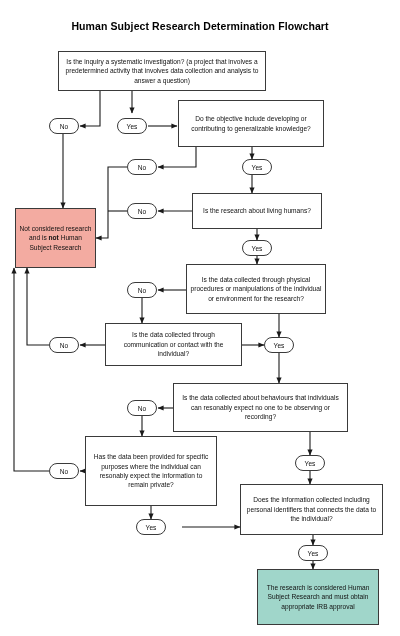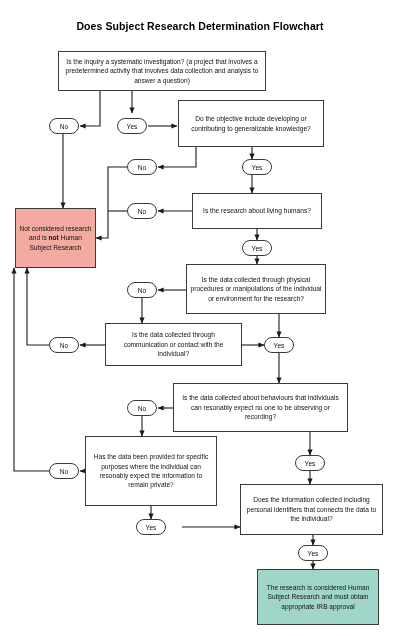--- a/index.html
+++ b/index.html
@@ -18,21 +18,21 @@
   .node b{font-weight:bold;}
   .pill{position:absolute;box-sizing:border-box;border:1px solid #3a3a3a;
         background:#fff;border-radius:9px;display:flex;align-items:center;
         justify-content:center;font-size:6.6px;color:#111;height:16px;width:30px;}
 </style>
 </head>
 <body>
 
 <div id="stage">
 
-  <div class="ttl">Does Subject Research Determination Flowchart</div>
+  <div class="ttl">Human Subject Research Determination Flowchart</div>
 
   <svg id="flow" viewBox="0 0 400 636" xmlns="http://www.w3.org/2000/svg">
     <defs>
       <marker id="ah" markerWidth="7" markerHeight="7" refX="5.6" refY="2.6" orient="auto" markerUnits="userSpaceOnUse">
         <path d="M0,0 L6,2.6 L0,5.2 z" fill="#1a1a1a"></path>
       </marker>
     </defs>
     <g stroke="#1a1a1a" stroke-width="1.1" fill="none">
 
       <path d="M100,91 L100,126 L80,126" marker-end="url(#ah)"></path>

